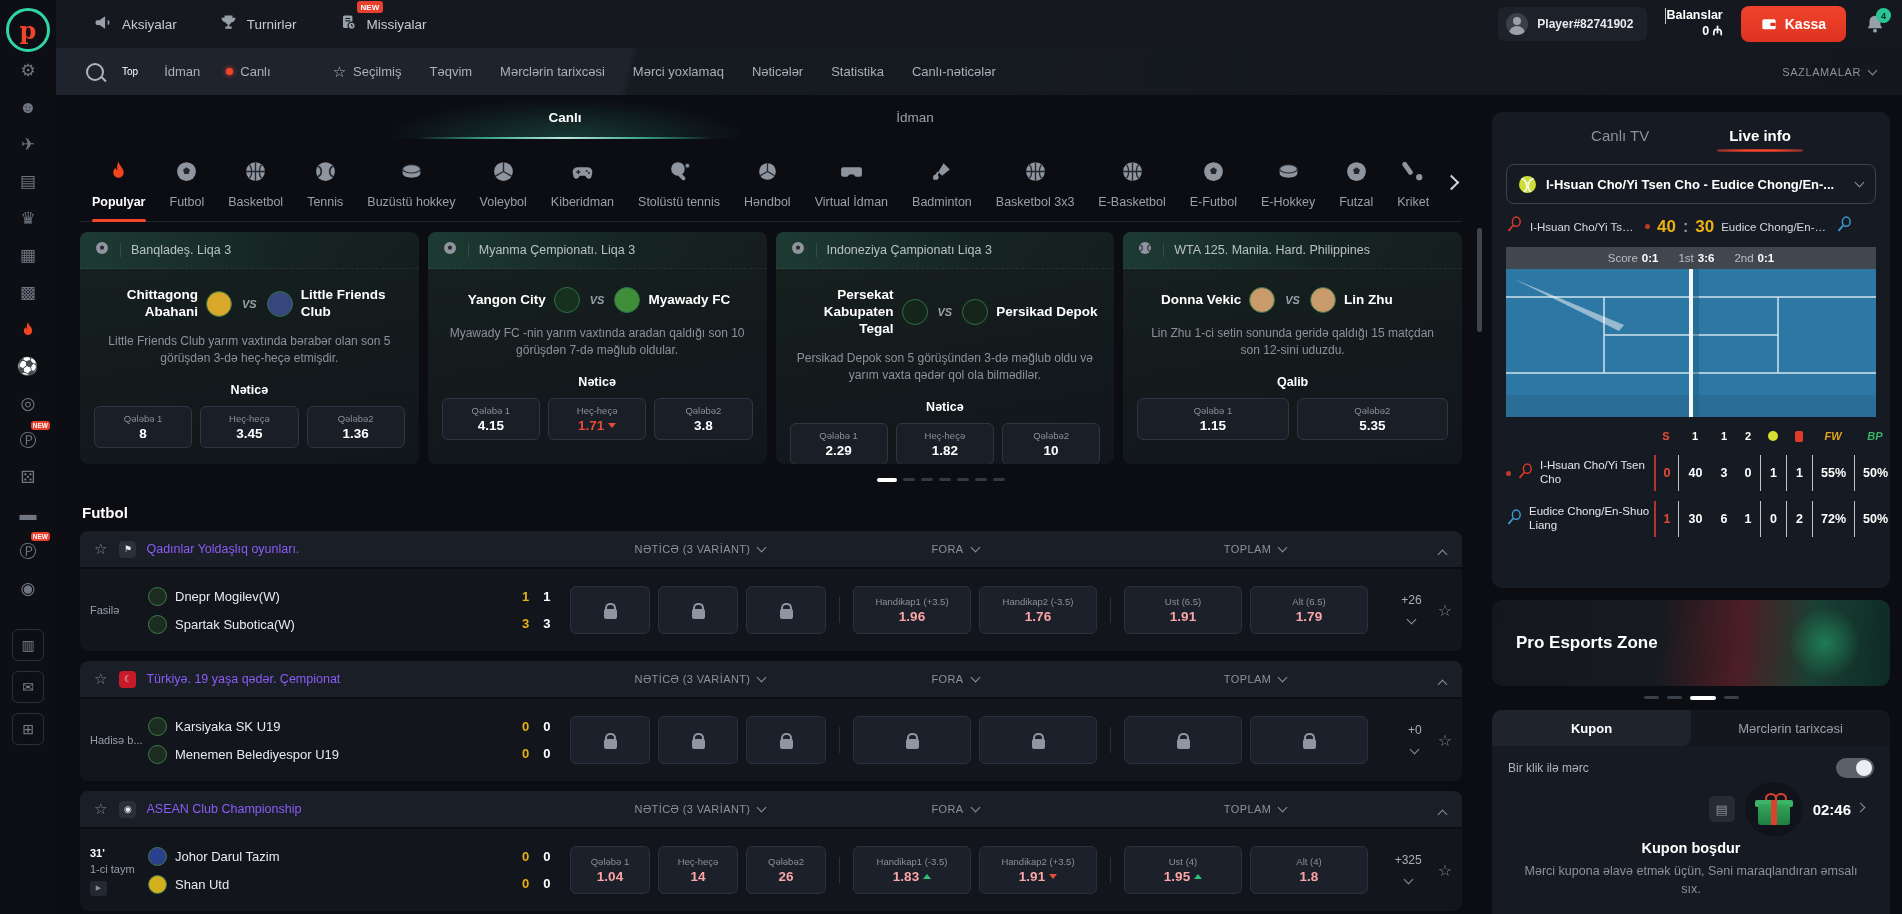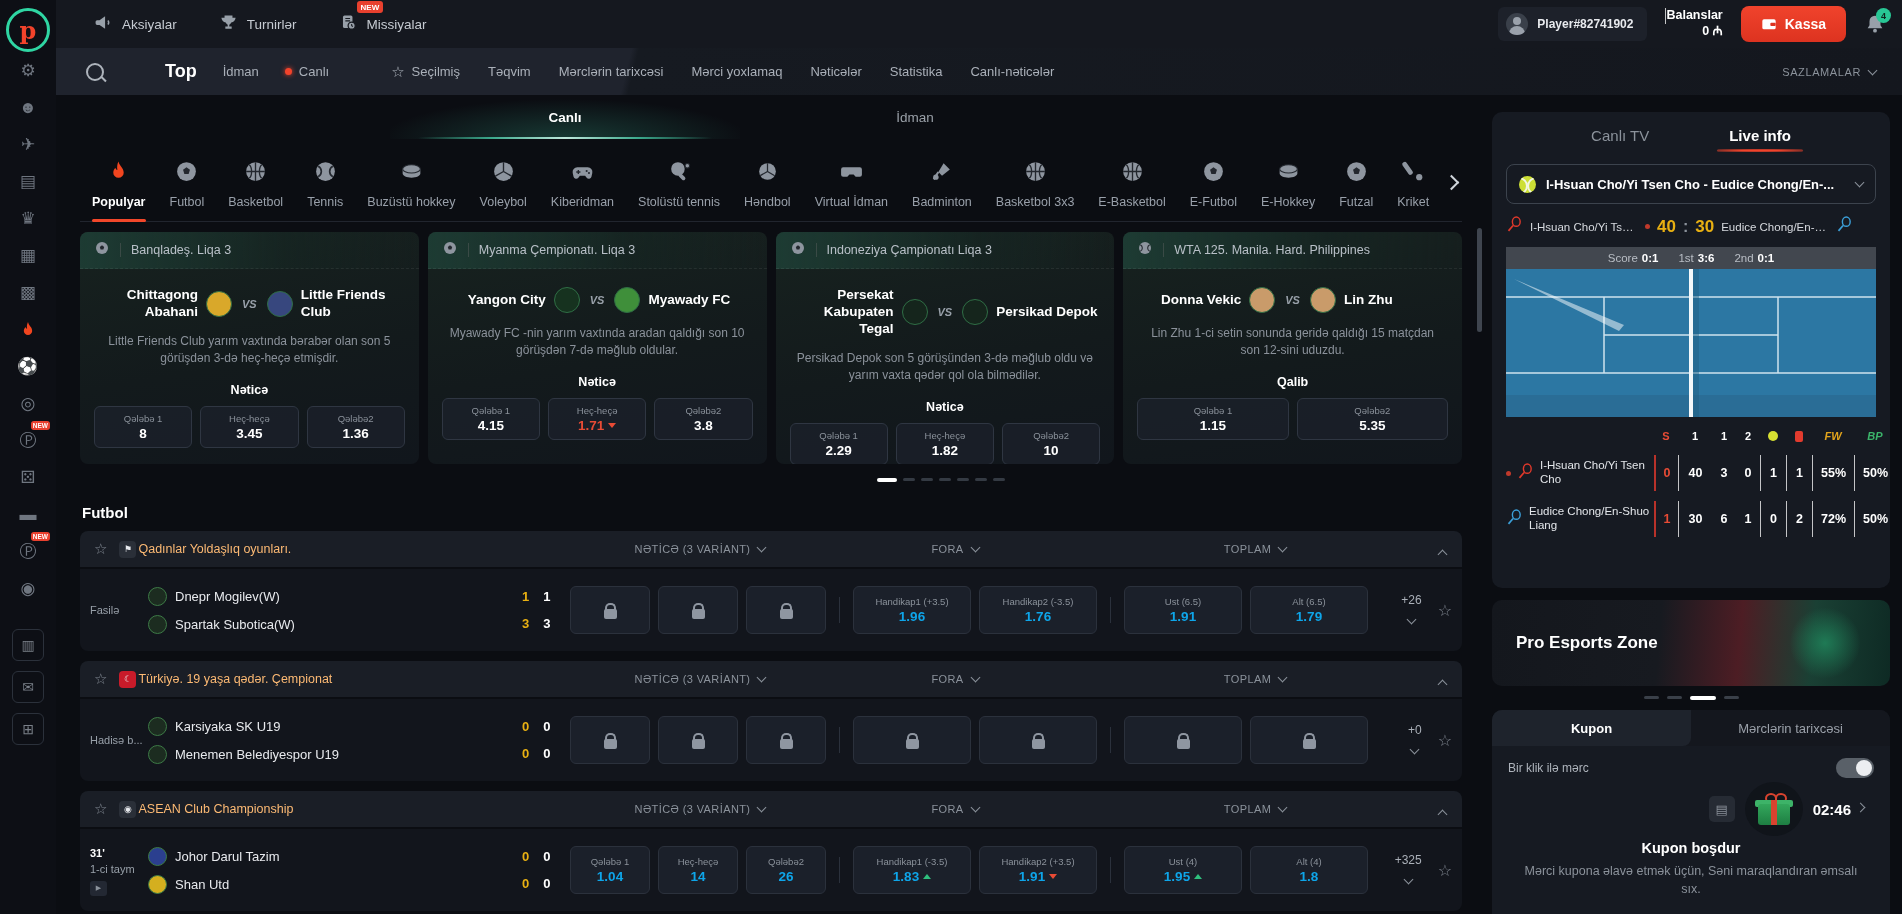--- a/index.html
+++ b/index.html
@@ -25,21 +25,21 @@
   .playerchip span{font-size:12px;font-weight:bold;color:#e8eaee;}
   .balance{line-height:1.25;}
   .balance .bl{font-size:12.5px;font-weight:bold;color:#fff;}
   .balance .bv{font-size:12.5px;font-weight:bold;color:#fff;}
   .kassa{display:flex;align-items:center;gap:8px;background:linear-gradient(180deg,#f0432c,#dd3320);border-radius:8px;height:36px;padding:0 20px;color:#fff;font-weight:bold;font-size:14px;cursor:pointer;}
   .bell{position:relative;cursor:pointer;display:flex;}
   .bell .cnt{position:absolute;top:-5px;right:-5px;width:15px;height:15px;border-radius:50%;background:#28c795;color:#10251d;font-size:9px;font-weight:bold;display:flex;align-items:center;justify-content:center;}
   
   .navbar{position:absolute;left:56px;top:48px;width:1846px;height:47px;background:linear-gradient(104deg,#1f232d 0%,#1f232d 31%,#161a21 31.4%,#14171e 100%);display:flex;align-items:center;font-size:13px;color:#aab0b9;}
   .navbar .ntab{margin-right:26px;cursor:pointer;display:flex;align-items:center;gap:7px;}
-  .navbar .ntab.active{color:#fff;font-weight:bold;font-size:18px;margin-left:43px;}
+  .navbar .ntab.active{color:#fff;font-weight:normal;font-size:10px;}
   .reddot{width:7px;height:7px;border-radius:50%;background:#f2432b;box-shadow:0 0 5px #f2432b;display:inline-block;}
   .nlinks{display:flex;align-items:center;gap:28px;margin-left:36px;}
   .nlink{cursor:pointer;display:flex;align-items:center;gap:7px;}
   .settings{margin-left:auto;margin-right:26px;font-size:11px;letter-spacing:.6px;color:#8b929b;display:flex;align-items:center;gap:8px;cursor:pointer;}
   .chev{display:inline-block;width:6px;height:6px;border-right:1.6px solid currentColor;border-bottom:1.6px solid currentColor;transform:rotate(45deg);margin-top:-3px;}
   .chev.up{transform:rotate(-135deg);margin-top:3px;}
   .chev.right{transform:rotate(-45deg);}
   .searchic{width:14px;height:14px;border:2px solid #aeb4bc;border-radius:50%;position:relative;display:inline-block;margin-right:18px;margin-left:30px;cursor:pointer;}
   .searchic:after{content:"";position:absolute;left:12px;top:13px;width:7px;height:2px;background:#aeb4bc;transform:rotate(45deg);}
   
@@ -78,21 +78,21 @@
   .tri-up{width:0;height:0;border-left:4px solid transparent;border-right:4px solid transparent;border-bottom:5px solid #2fbf7d;display:inline-block;margin-left:4px;}
   .dots7{display:flex;gap:6px;justify-content:center;margin-top:14px;transform:translateX(170px);}
   .dots7 span{width:12px;height:3px;border-radius:2px;background:#343a43;cursor:pointer;}
   .dots7 span.on{width:20px;height:4px;background:#fff;}
   .ftitle{margin:22px 0 10px 2px;font-size:15px;font-weight:bold;color:#fff;}
   
   .lsec{margin-bottom:10px;border-radius:8px;overflow:hidden;}
   .lsec-head{height:36px;background:#1a1e26;display:flex;align-items:center;padding:0 14px;position:relative;}
   .lsec-head .star{color:#7e858f;font-size:15px;cursor:pointer;}
   .lflag{width:17px;height:17px;border-radius:4px;margin-left:12px;display:flex;align-items:center;justify-content:center;font-size:9px;color:#e8eaee;}
-  .lsec-head .lt{margin-left:2px;font-size:12.5px;color:#fdba74;}
+  .lsec-head .lt{margin-left:10px;font-size:12.5px;color:#8b5cf6;}
   .colh{position:absolute;top:0;height:36px;display:flex;align-items:center;justify-content:center;gap:8px;font-size:11px;letter-spacing:.4px;color:#8b929b;cursor:pointer;}
   .colh.c1{left:510px;width:220px;}
   .colh.c2{left:795px;width:160px;}
   .colh.c3{left:1095px;width:160px;}
   .lsec-head .coll{position:absolute;right:16px;top:13px;color:#8b929b;cursor:pointer;}
   .lrow{background:#12151c;margin-top:2px;min-height:64px;display:flex;align-items:center;padding:9px 10px;}
   .lstatus{width:58px;font-size:11px;color:#98a0a9;line-height:1.5;}
   .lstatus .min{color:#fff;font-weight:bold;}
   .lplay{width:17px;height:15px;background:#232833;border-radius:3px;display:flex;align-items:center;justify-content:center;color:#8b929b;font-size:7px;margin-top:3px;cursor:pointer;}
   .lteams{width:310px;display:flex;flex-direction:column;gap:9px;}
@@ -100,21 +100,21 @@
   .lcrest{width:17px;height:17px;border-radius:50%;flex:none;border:1.5px solid #3d7a46;}
   .lscores{margin-left:64px;width:46px;display:flex;gap:14px;}
   .scol{display:flex;flex-direction:column;gap:12px;font-size:13px;font-weight:bold;text-align:center;}
   .scol.y{color:#e8b012;}
   .scol.w{color:#fff;}
   .lcells{display:flex;align-items:center;gap:8px;margin-left:2px;}
   .gsep{width:1px;height:26px;background:#2b313c;margin:0 5px;}
   .cell{width:78px;height:46px;background:#1b202a;border:1px solid #2b313c;border-radius:6px;display:flex;flex-direction:column;align-items:center;justify-content:center;gap:2px;cursor:pointer;}
   .cell.wide{width:116px;}
   .cell .ol{font-size:9.5px;color:#8b929b;}
-  .cell .ov{font-size:13.5px;font-weight:bold;color:#0ea5e9;display:flex;align-items:center;}
+  .cell .ov{font-size:13.5px;font-weight:bold;color:#fca5a5;display:flex;align-items:center;}
   .lock{width:13px;height:10px;background:#8f96a1;border-radius:2px;position:relative;margin-top:7px;}
   .lock:before{content:"";position:absolute;left:1.5px;top:-6px;width:7px;height:7px;border:2px solid #8f96a1;border-bottom:none;border-radius:5px 5px 0 0;}
   .lmore{margin-left:auto;text-align:center;color:#aab0b8;font-size:12px;cursor:pointer;line-height:1.6;}
   .lmore .chev{color:#8b929b;}
   .lrowstar{color:#7e858f;font-size:16px;margin-left:16px;cursor:pointer;}
   .mainscroll{position:absolute;left:1397px;top:133px;width:5px;height:104px;border-radius:3px;background:#3f454f;}
   
   .rrail{position:absolute;left:1492px;top:0;width:398px;height:914px;}
   .livepanel{position:absolute;top:112px;left:0;width:398px;height:476px;background:#161a22;border-radius:10px;padding:12px 14px;box-sizing:border-box;}
   .ltabs{display:flex;justify-content:center;gap:48px;align-items:center;height:30px;}

